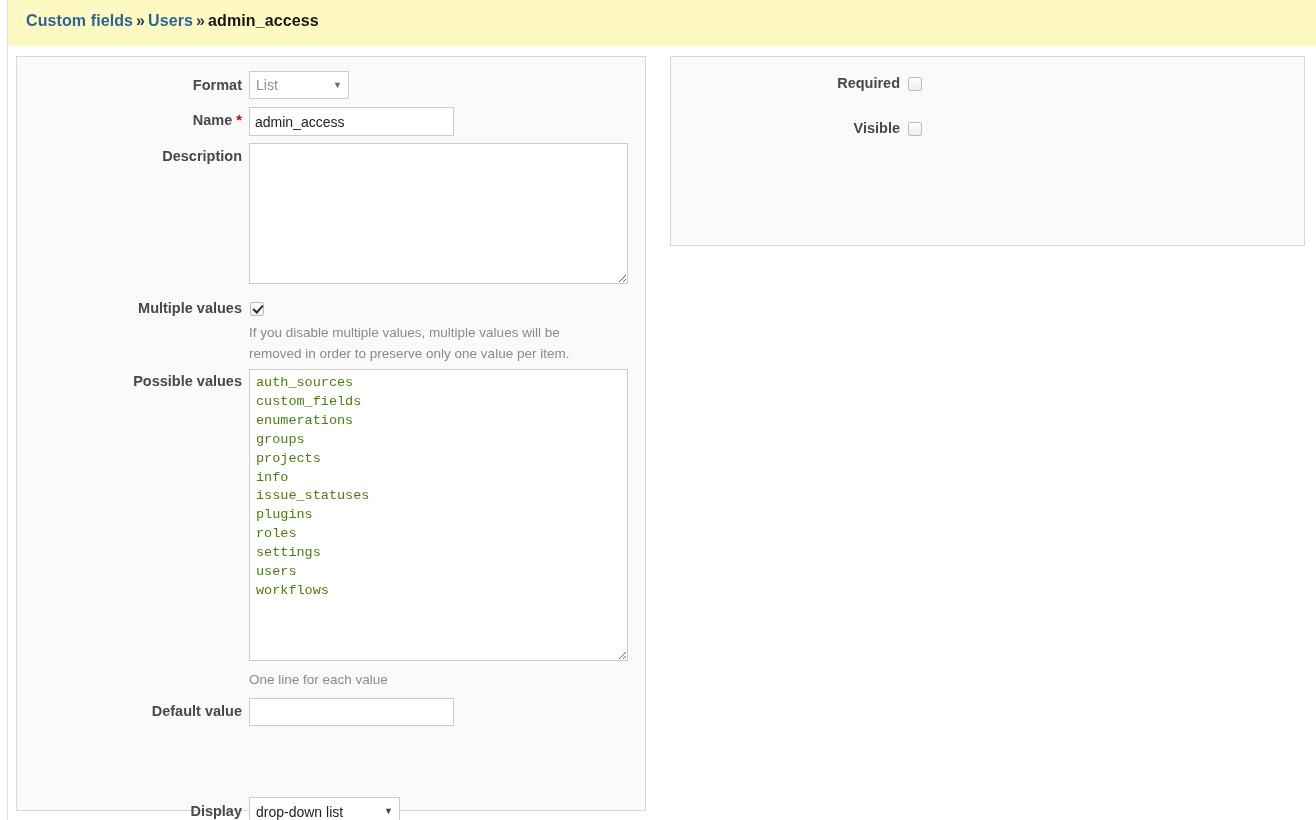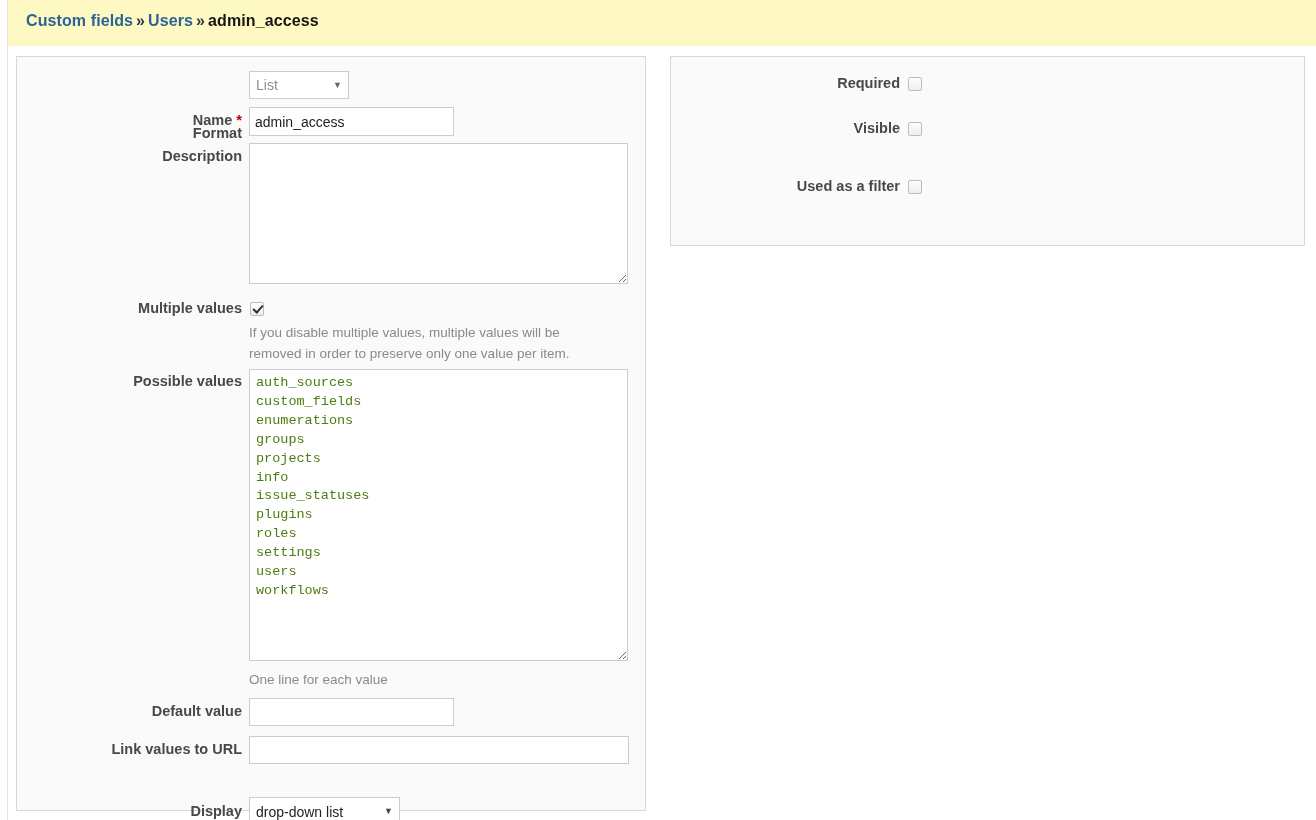--- a/index.html
+++ b/index.html
@@ -234,21 +234,21 @@
 
 <div id="page-gutter"></div>
 
 <div id="breadcrumb-bar">
   <div id="breadcrumb"><a class="crumb-link" href="#">Custom fields</a><span class="crumb-sep">»</span><a class="crumb-link" href="#">Users</a><span class="crumb-sep">»</span><span class="crumb-current">admin_access</span></div>
 </div>
 
 <div id="left-panel" class="panel">
 
   <div class="form-row" style="top:14px;height:28px;">
-    <div class="left-lbl" style="top:6px;margin-top:48px;">Format</div>
+    <div class="left-lbl" style="top:6px;">Format</div>
     <div class="sel-wrap" style="left:232px;top:0px;">
       <div class="fake-select disabled" style="width:100px;height:28px;">
         <span class="sel-text">List</span>
         <span class="sel-arrow">▼</span>
       </div>
     </div>
   </div>
 
   <div class="form-row" style="top:50px;height:28px;">
     <div class="left-lbl" style="top:5px;"><span>Name</span> <span class="req-star">*</span></div>
@@ -282,24 +282,20 @@
 users
 workflows</textarea>
     <div class="help-text" style="left:232px;top:300px;">One line for each value</div>
   </div>
 
   <div class="form-row" style="top:641px;height:28px;">
     <div class="left-lbl" style="top:5px;">Default value</div>
     <input type="text" style="position: absolute; left: 232px; top: 0px; width: 205px; height: 28px;" value="">
   </div>
 
-  <div class="form-row" style="top:679px;height:28px;">
-    <div class="left-lbl" style="top:5px;">Link values to URL</div>
-    <input type="text" style="position: absolute; left: 232px; top: 0px; width: 380px; height: 28px;" value="">
-  </div>
 
   <div class="form-row" style="top:740px;height:30px;">
     <div class="left-lbl" style="top:6px;">Display</div>
     <div class="sel-wrap" style="left:232px;top:0px;">
       <div class="fake-select" style="width:151px;height:29px;">
         <span class="sel-text">drop-down list</span>
         <span class="sel-arrow">▼</span>
       </div>
     </div>
   </div>
@@ -312,18 +308,14 @@
     <div class="rp-lbl"><span>Required</span></div>
     <span class="cbx rp-cbx"></span>
   </div>
 
   <div class="rp-row" style="top:63px;">
     <div class="rp-lbl"><span>Visible</span></div>
     <span class="cbx rp-cbx"></span>
   </div>
 
 
-  <div class="rp-row" style="top:121px;">
-    <div class="rp-lbl"><span>Used as a filter</span></div>
-    <span class="cbx rp-cbx"></span>
-  </div>
 
 </div>
 
 </body></html>

